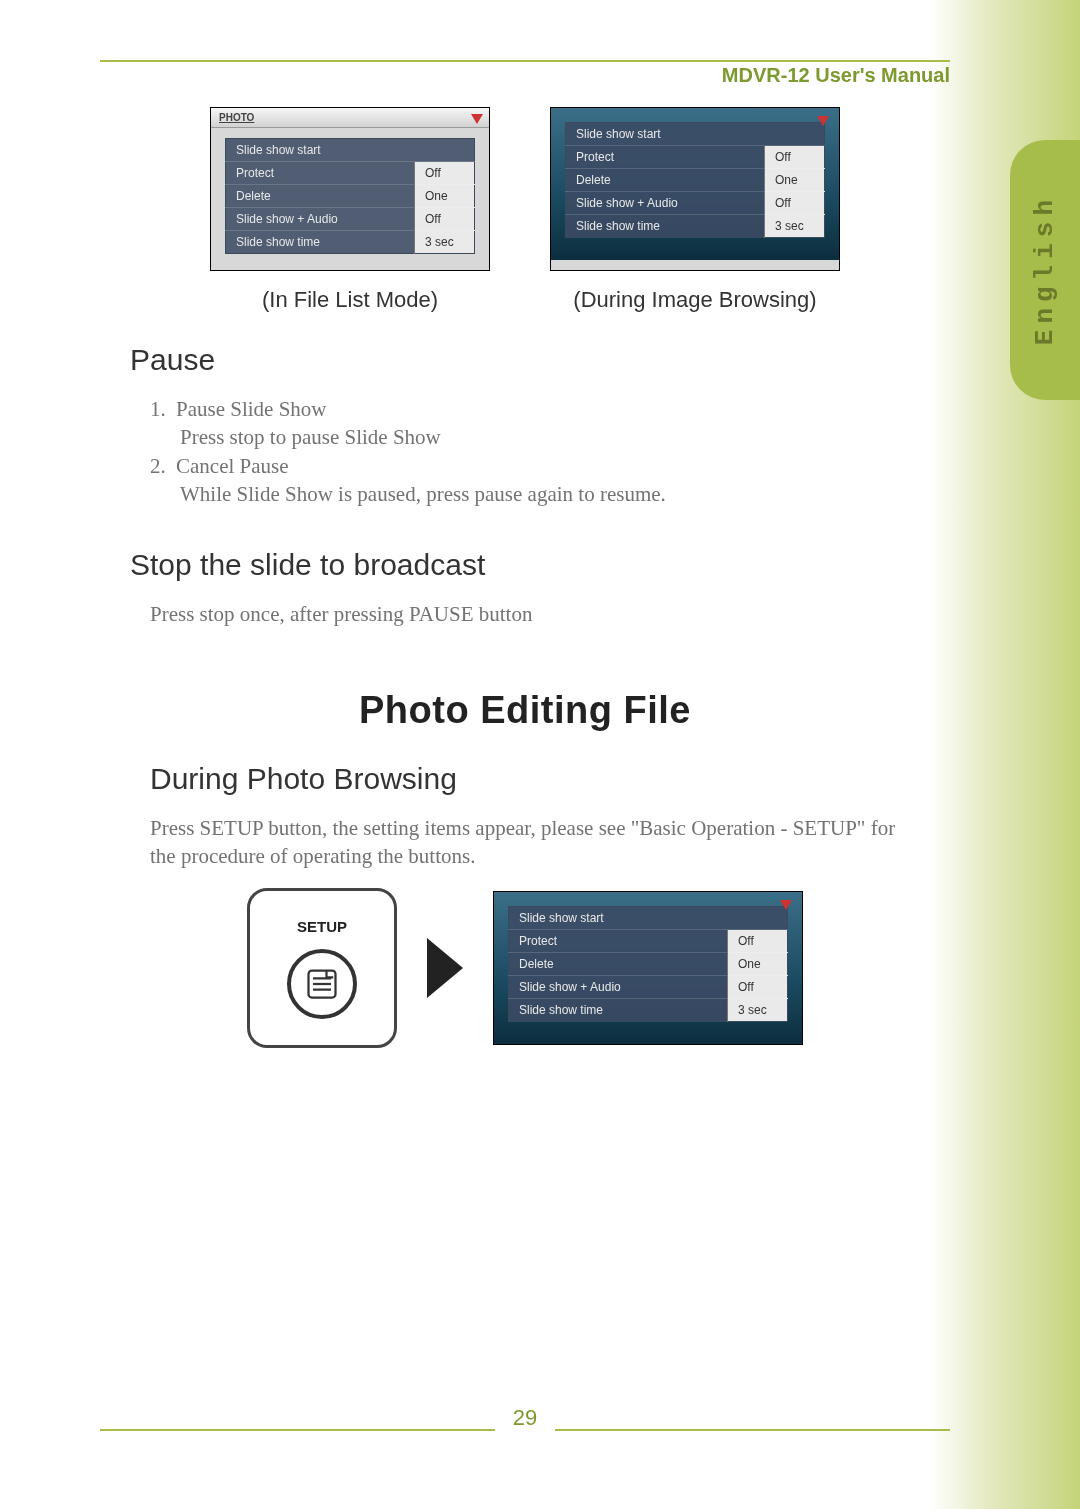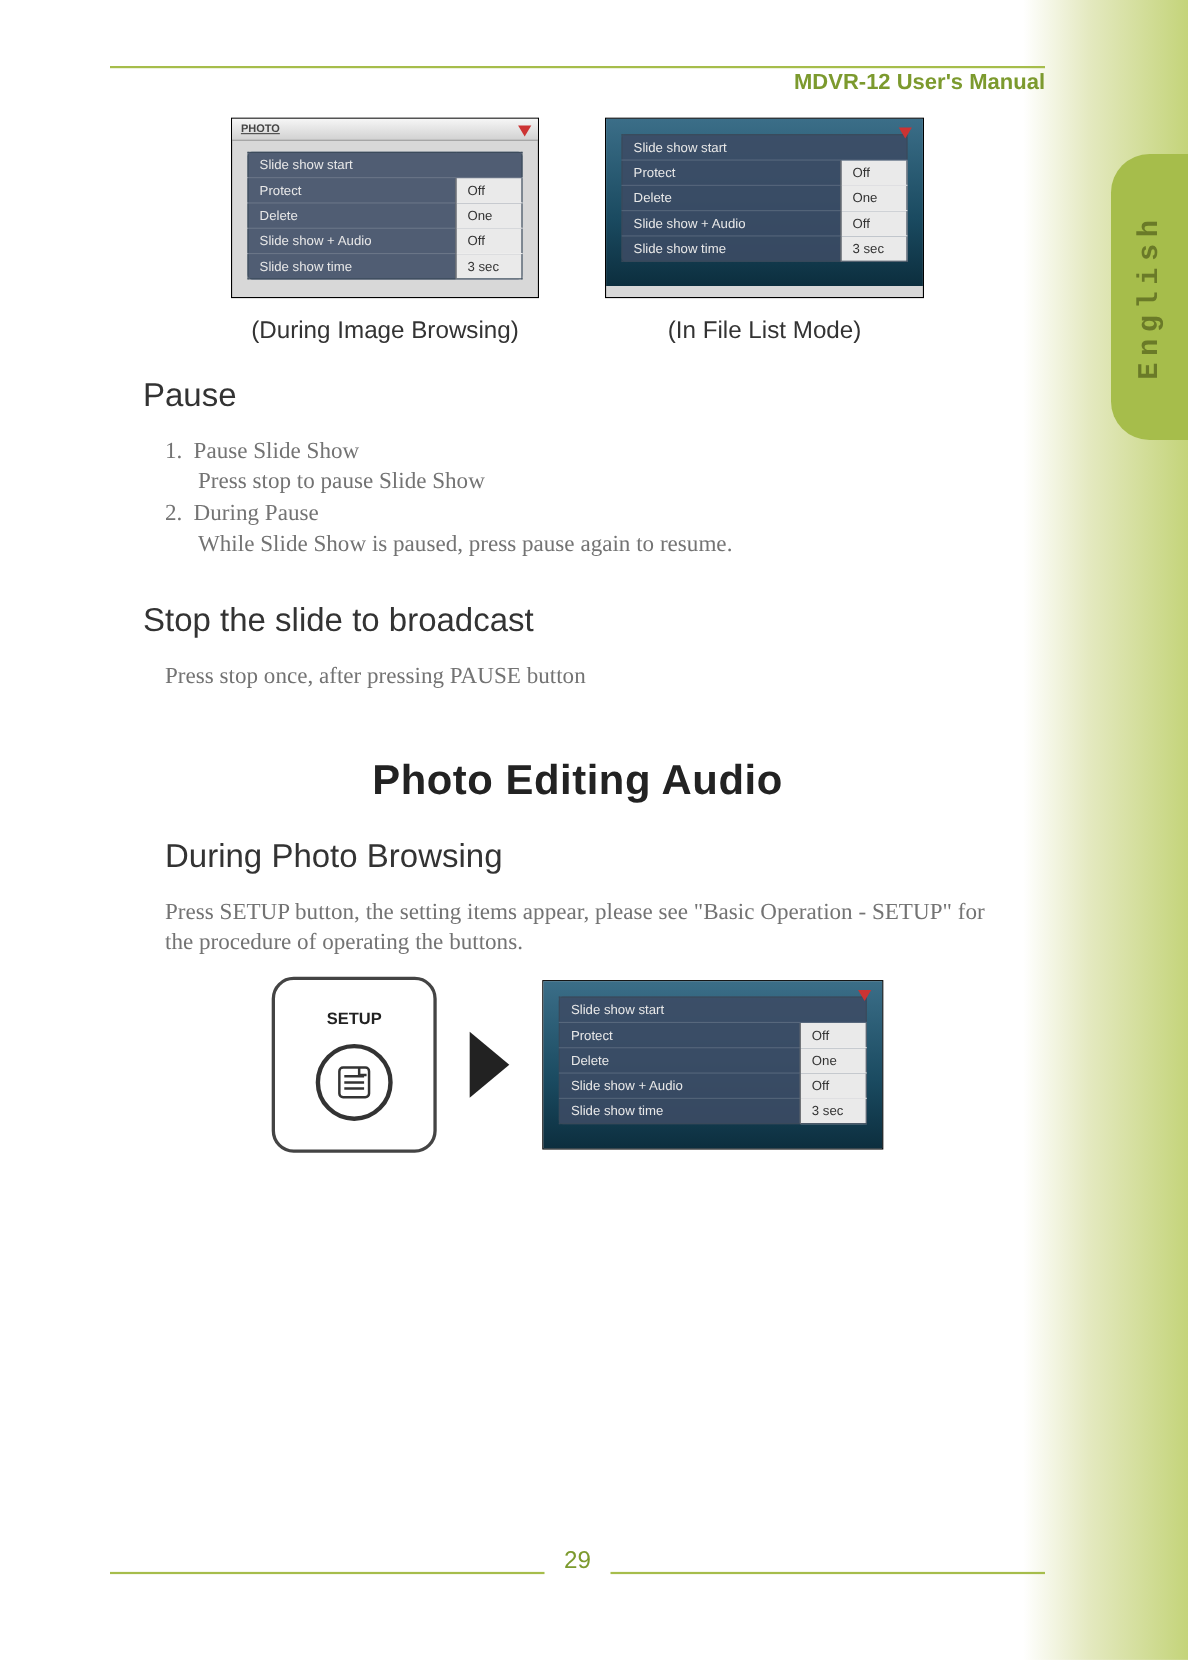--- a/index.html
+++ b/index.html
@@ -278,38 +278,38 @@
                 <td>Slide show time</td>
                 <td class="val">3 sec</td>
               </tr>
         </tbody>
           </table>
       </div>
     </div>
   </div>
 
   <div class="captions-row">
+    <span>(In File List Mode)</span>
     <span>(During Image Browsing)</span>
-    <span>(In File List Mode)</span>
   </div>
 
   <h2 class="section">Pause</h2>
   <p class="body-text">
     <span class="n">1.</span><span>Pause Slide Show</span>
   </p>
   <p class="body-text indent">Press stop to pause Slide Show</p>
   <p class="body-text">
-    <span class="n">2.</span><span>During Pause</span>
+    <span class="n">2.</span><span>Cancel Pause</span>
   </p>
   <p class="body-text indent">While Slide Show is paused, press pause again to resume.</p>
 
   <h2 class="section" style="margin-top:40px">Stop the slide to broadcast</h2>
   <p class="body-text">Press stop once, after pressing PAUSE button</p>
 
-  <div class="big-title">Photo Editing Audio</div>
+  <div class="big-title">Photo Editing File</div>
   <h2 class="section" style="margin-left:50px">During Photo Browsing</h2>
   <p class="body-text" style="margin-right:30px">Press SETUP button, the setting items appear, please see "Basic Operation - SETUP" for the procedure of operating the buttons.</p>
 
   <div class="setup-row">
     <div class="setup-box">
       <span class="lbl">SETUP</span>
       <div class="setup-btn">
         <svg viewBox="0 0 32 32">
           <rect x="4" y="4" width="24" height="24" rx="3" fill="none" stroke="#333" stroke-width="2"></rect>
           <line x1="8" y1="11" x2="24" y2="11" stroke="#333" stroke-width="2"></line>

